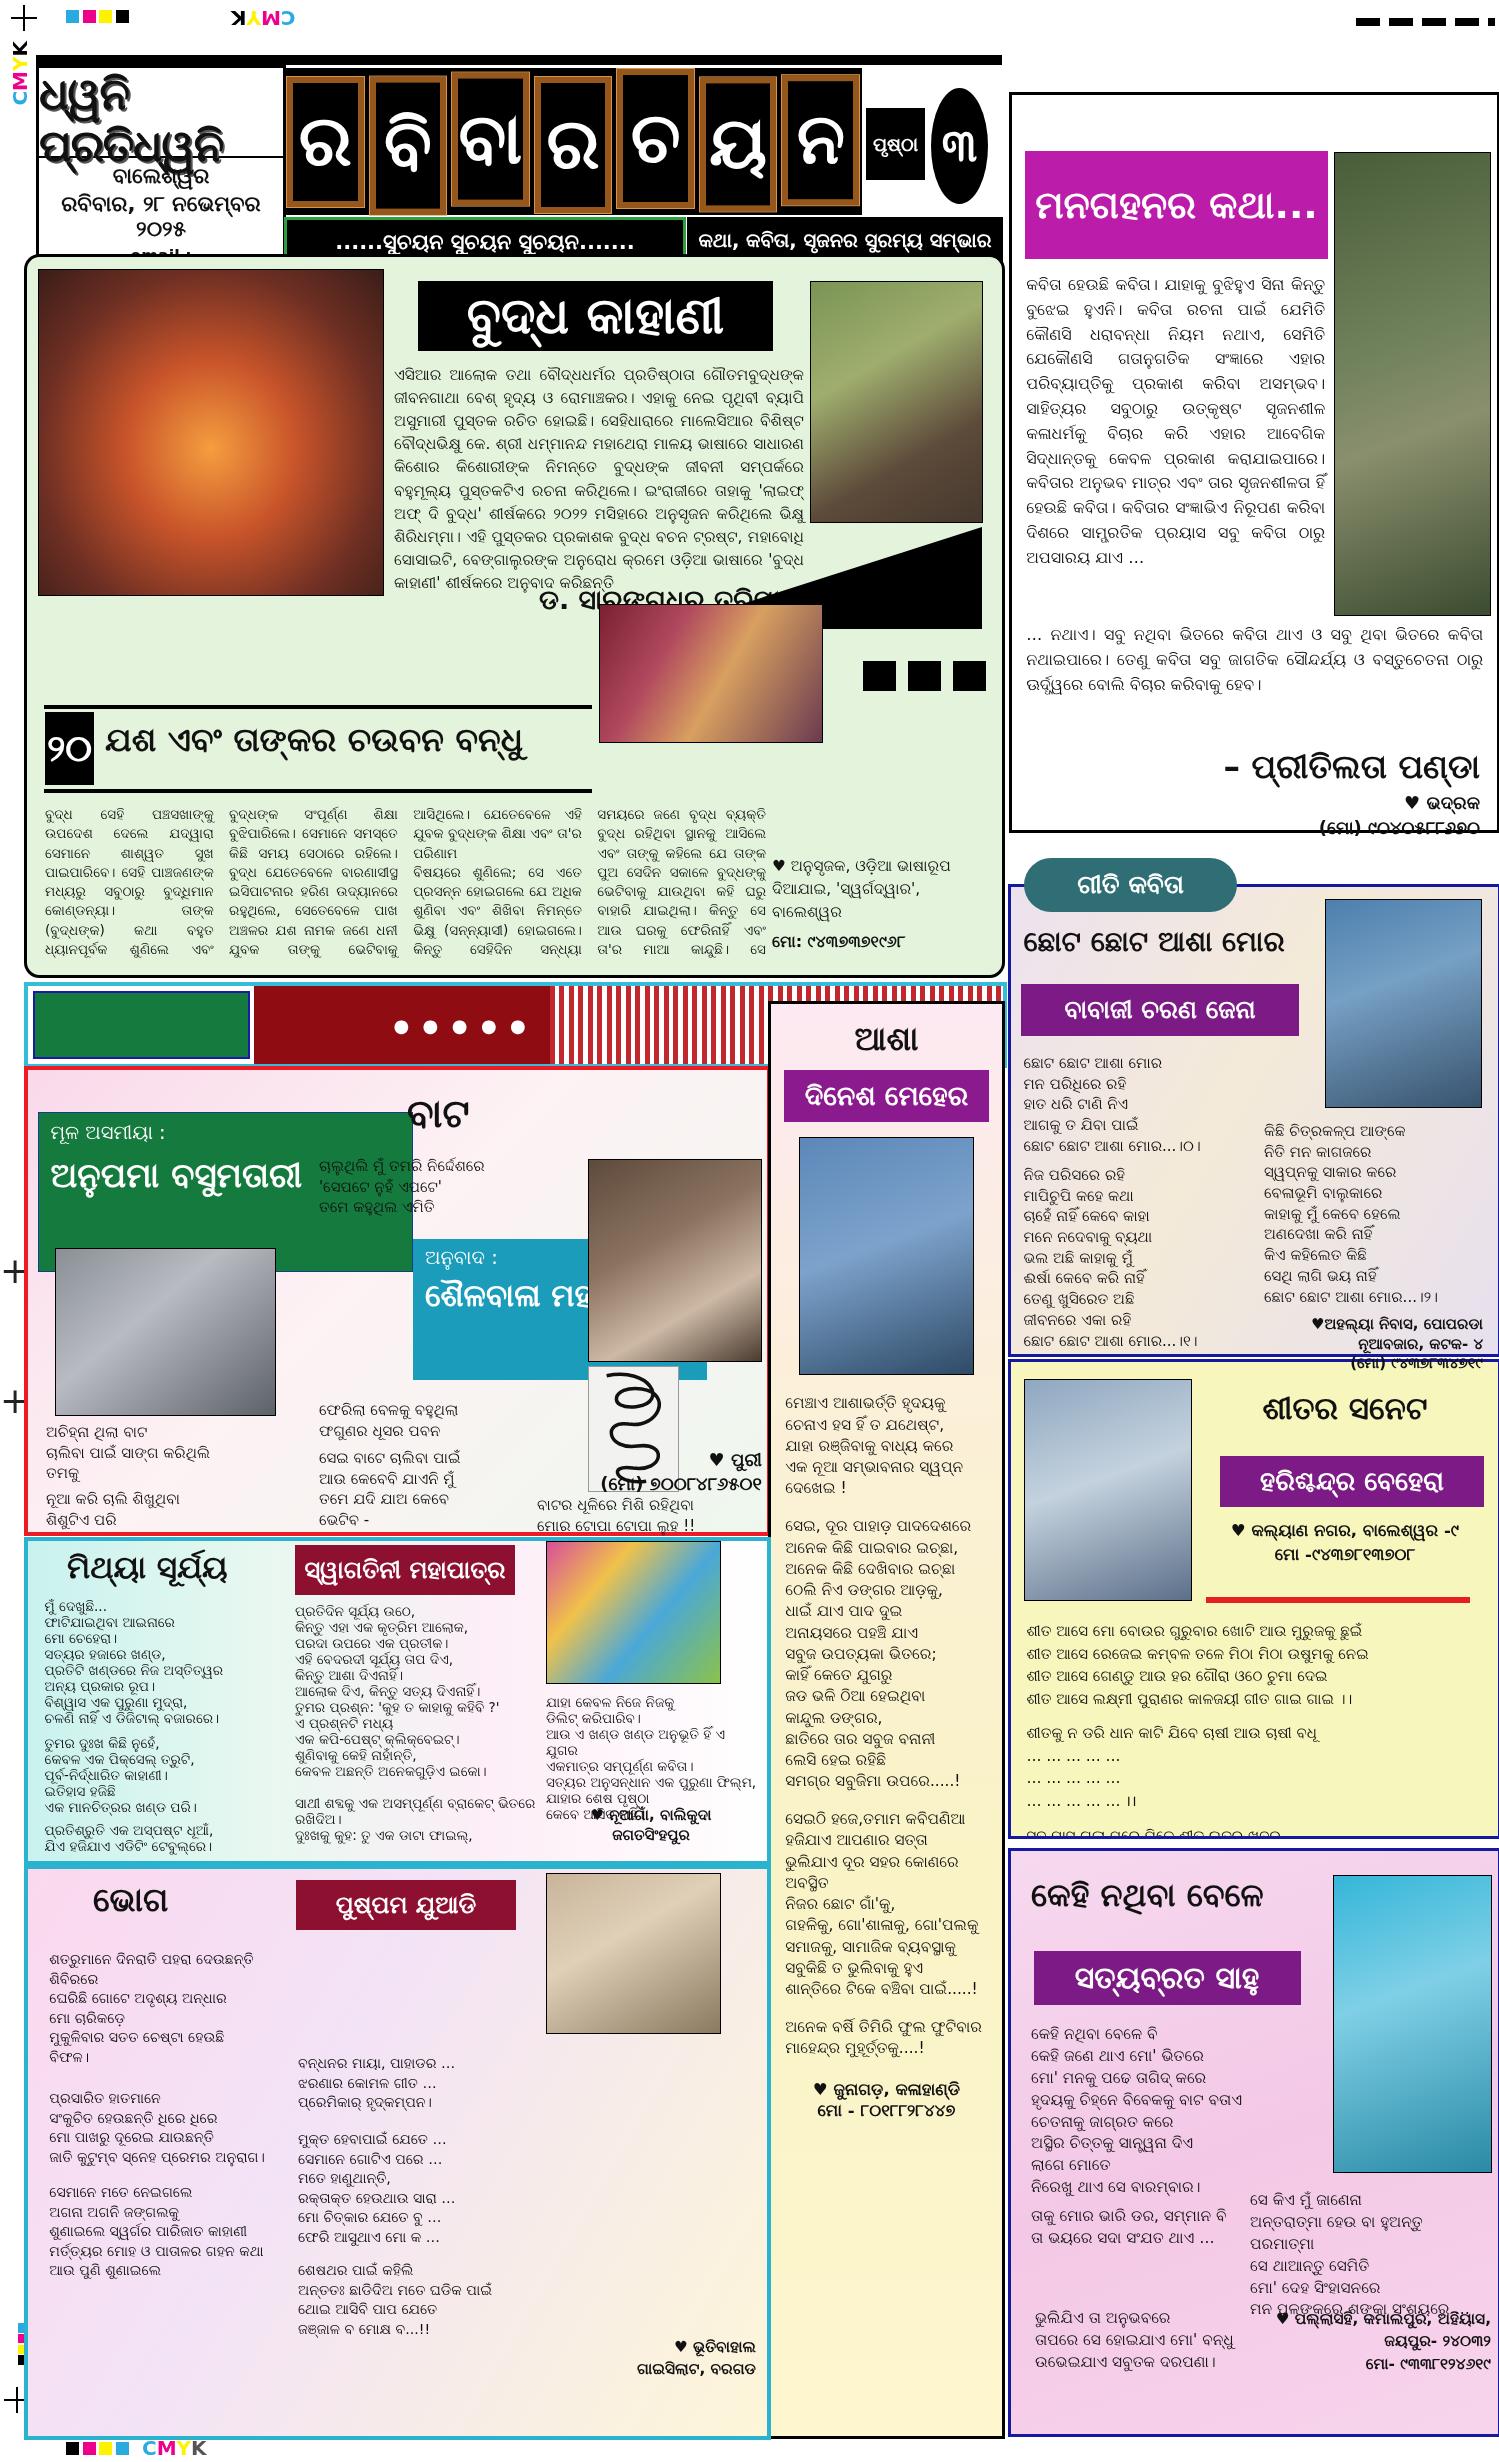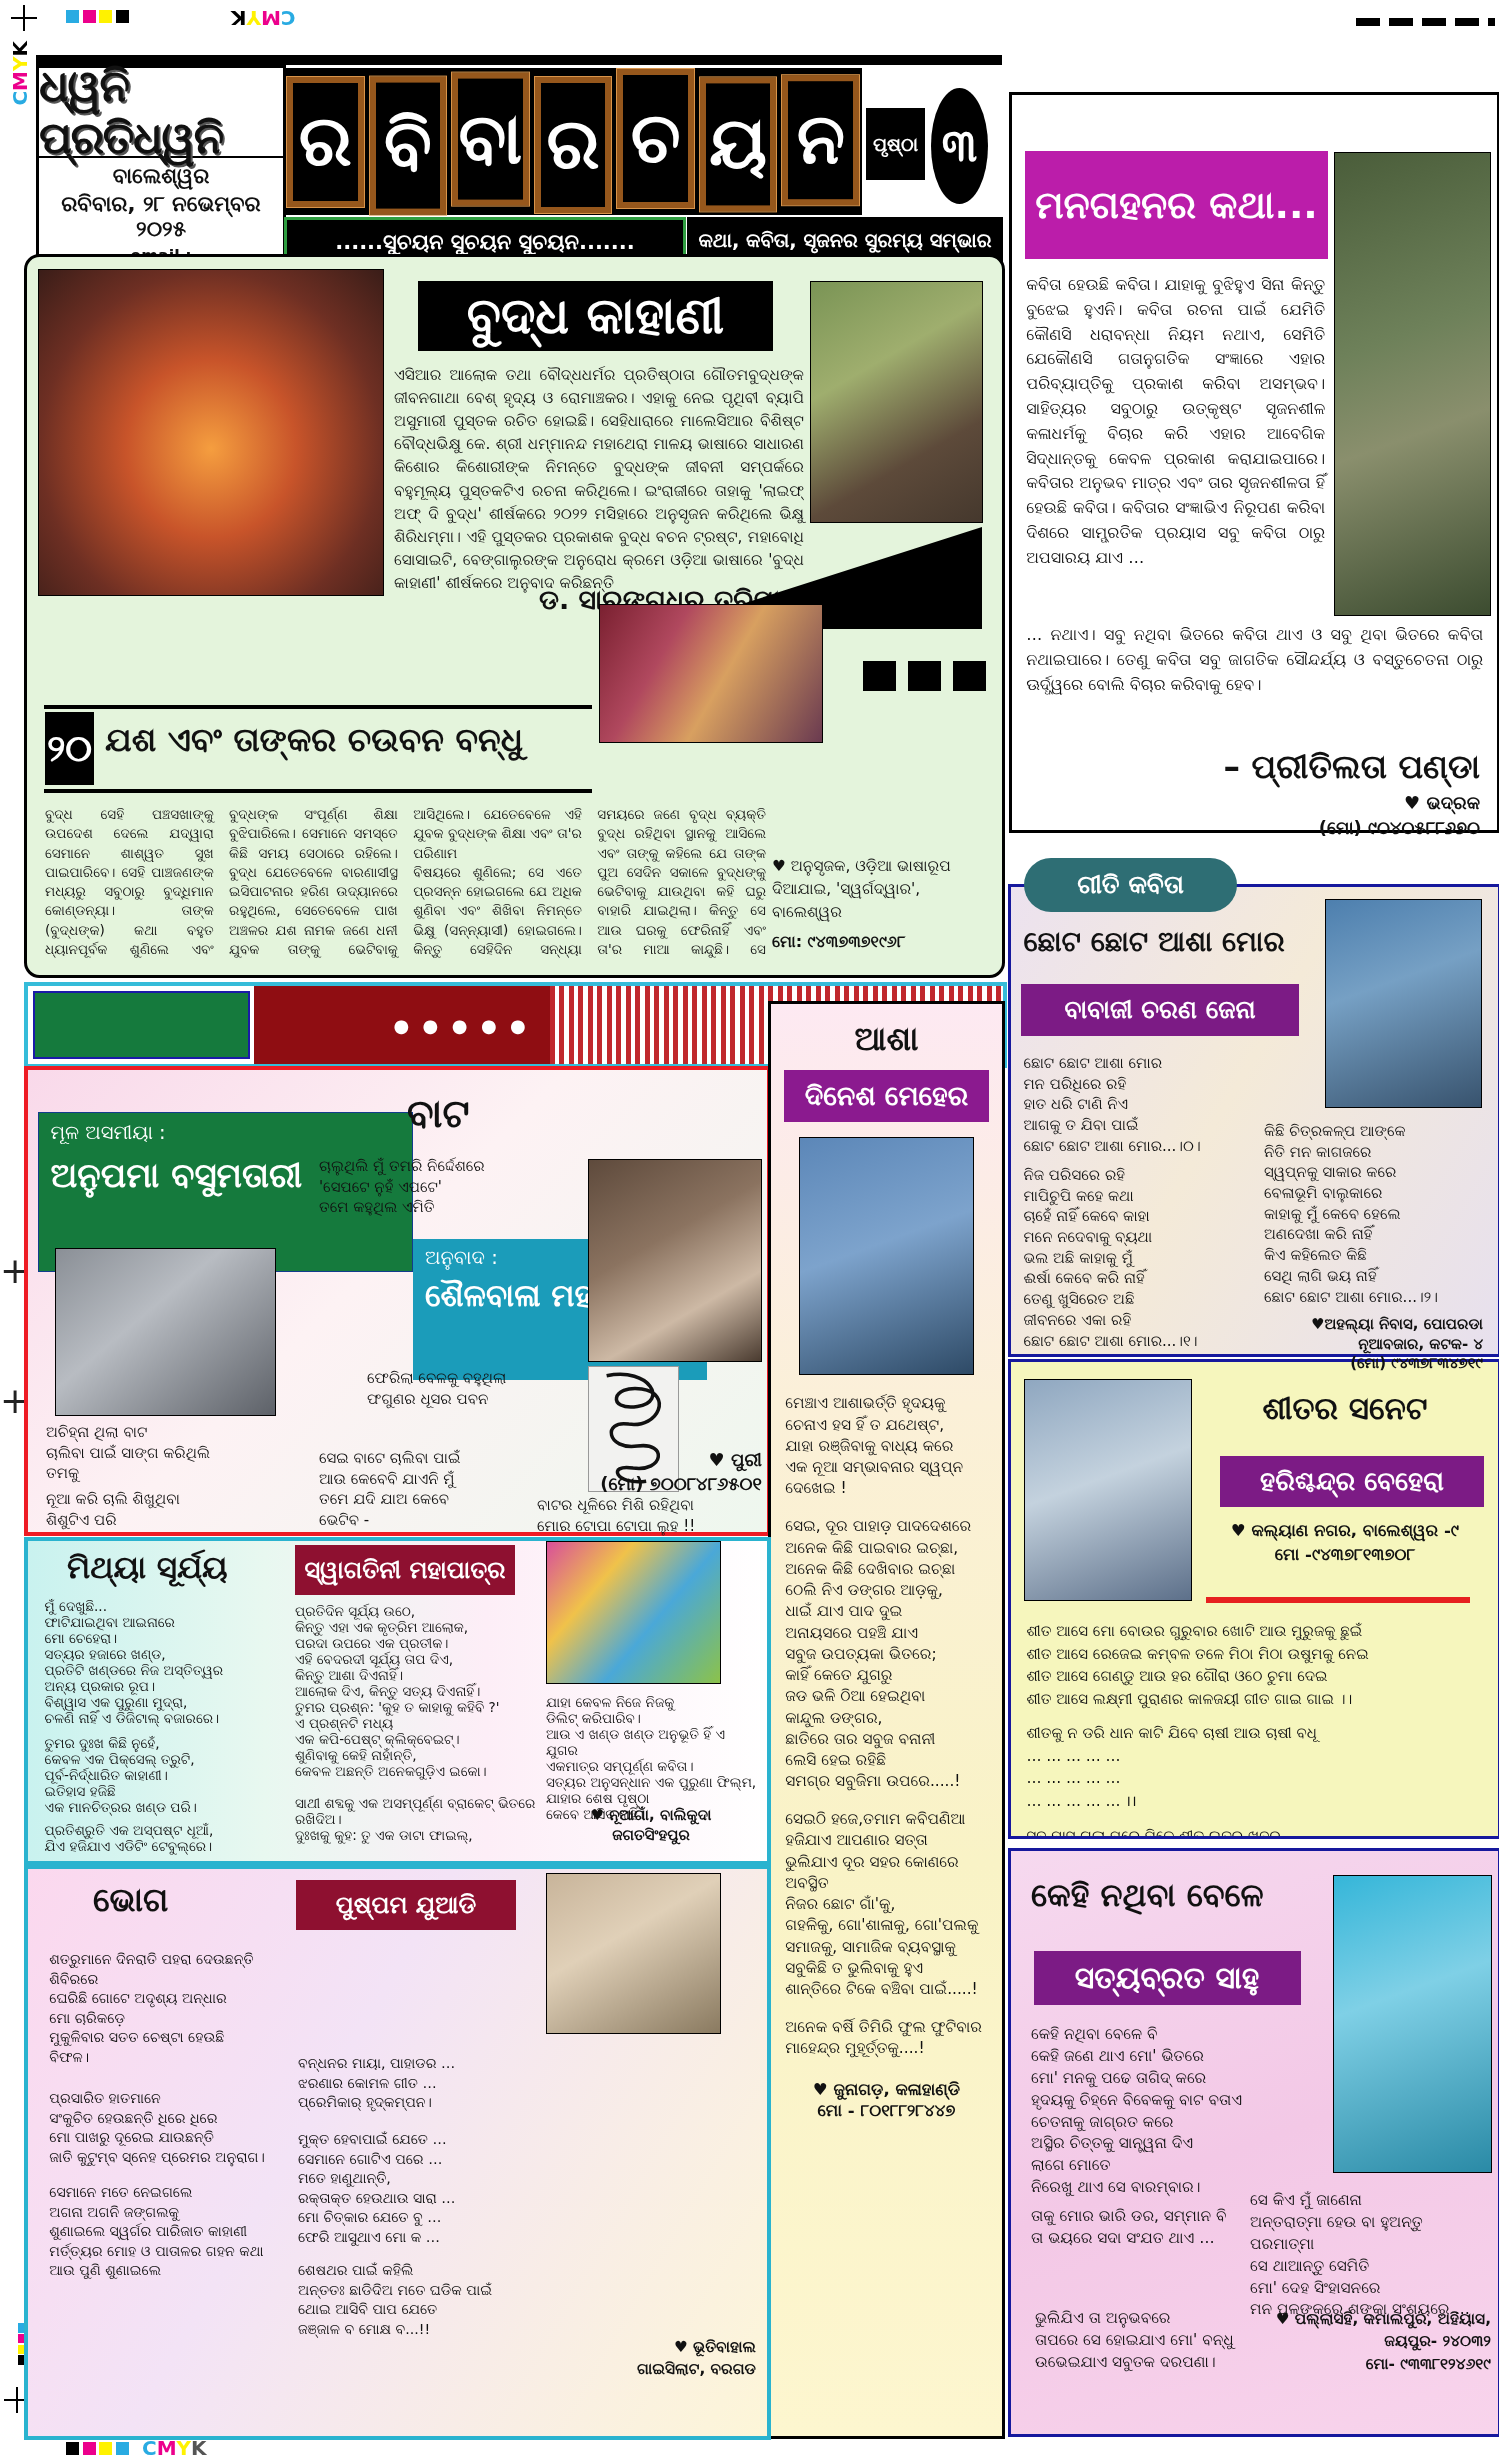--- a/index.html
+++ b/index.html
@@ -53,21 +53,21 @@
   <div class="abs" style="left:142px;top:2436px;font-size:20px;font-weight:bold;">
     <span style="color:#29abe2;">C</span><span style="color:#ec008c;">M</span><span style="color:#fff200;">Y</span><span style="color:#555;">K</span>
   </div>
   <div class="abs" style="left:1419px;top:2414px;font-size:19px;font-weight:bold;">
     <span style="color:#29abe2;">C</span><span style="color:#ec008c;">M</span><span style="color:#fff200;">Y</span><span style="color:#000;">K</span>
   </div>
 
   <div class="abs" style="left:36px;top:55px;width:966px;height:9.5px;background:#000;"></div>
 
   <div class="abs" style="left:36px;top:65px;width:244px;height:195px;border:3px solid #000;background:#fff;">
-    <div style="height:88px;display:flex;align-items:center;justify-content:center;border-bottom:2.4px solid #000;">
+    <div style="height:88px;display:flex;align-items:flex-start;justify-content:center;border-bottom:2.4px solid #000;">
       <div style="font-size:44px;font-weight:900;letter-spacing:-1.2px;text-shadow:1.8px 1.8px 0 #555;">ଧ୍ୱନି ପ୍ରତିଧ୍ୱନି</div>
     </div>
     <div style="text-align:center;padding-top:4.7px;">
       <div style="font-size:21.3px;font-weight:bold;">ବାଲେଶ୍ୱର</div>
       <div style="font-size:21.3px;font-weight:bold;margin-top:3.6px;">ରବିବାର, ୨୮ ନଭେମ୍ବର ୨୦୨୫</div>
       <div style="font-size:16px;font-weight:bold;margin-top:4.7px;">email :</div>
       <div style="font-size:16px;font-weight:bold;">rabibarachayan2015@gmail.com</div>
     </div>
   </div>
 
@@ -145,21 +145,21 @@
     <div class="abs" style="left:385px;top:169px;width:270px;height:127px;background:#1b9cba;color:#fff;padding:7.1px 12px;">
       <div style="font-size:19.5px;">ଅନୁବାଦ :</div>
       <div style="font-size:31px;font-weight:bold;margin-top:8.3px;">ଶୈଳବାଳା ମହାପାତ୍ର</div>
     </div>
     <div class="ph abs" style="left:27px;top:178px;width:219px;height:166px;background:linear-gradient(140deg,#8a8f96 0%,#b8bcc2 40%,#5d6168 100%);"></div>
     <div class="abs pre poem" style="left:18px;top:352px;width:243px;">ଅଚିହ୍ନା ଥିଲା ବାଟ
 ଚାଲିବା ପାଇଁ ସାଙ୍ଗ କରିଥିଲି
 ତମକୁ</div>
     <div class="abs pre poem" style="left:18px;top:419px;width:243px;">ନୂଆ କରି ଚାଲି ଶିଖୁଥିବା
 ଶିଶୁଟିଏ ପରି</div>
-    <div class="abs pre poem" style="left:291px;top:298px;width:231px;margin-left:48px;">ଫେରିଲା ବେଳକୁ ବହୁଥିଲା
+    <div class="abs pre poem" style="left:291px;top:330px;width:231px;">ଫେରିଲା ବେଳକୁ ବହୁଥିଲା
 ଫଗୁଣର ଧୂସର ପବନ</div>
     <div class="abs pre poem" style="left:291px;top:378px;width:231px;">ସେଇ ବାଟେ ଚାଲିବା ପାଇଁ
 ଆଉ କେବେବି ଯାଏନି ମୁଁ
 ତମେ ଯଦି ଯାଅ କେବେ
 ଭେଟିବ -</div>
     <div class="ph abs" style="left:560px;top:89px;width:172px;height:201px;border-width:1.2px;background:linear-gradient(150deg,#5e4a3c 0%,#8b7360 40%,#cdb9a5 70%,#4a3b30 100%);"></div>
     <div class="abs" style="left:560px;top:296px;width:89px;height:124px;background:#f2f2f0;border:0.6px solid #999;">
       <svg viewBox="0 0 100 140" width="88" height="123" xmlns="http://www.w3.org/2000/svg">
         <path d="M20 10 C70 0 90 40 55 45 C20 50 25 20 60 25 C95 30 80 70 45 65 C15 60 20 95 55 90 C90 85 85 120 50 115 C20 110 30 135 65 130" fill="none" stroke="#111" stroke-width="4"></path>
       </svg>

